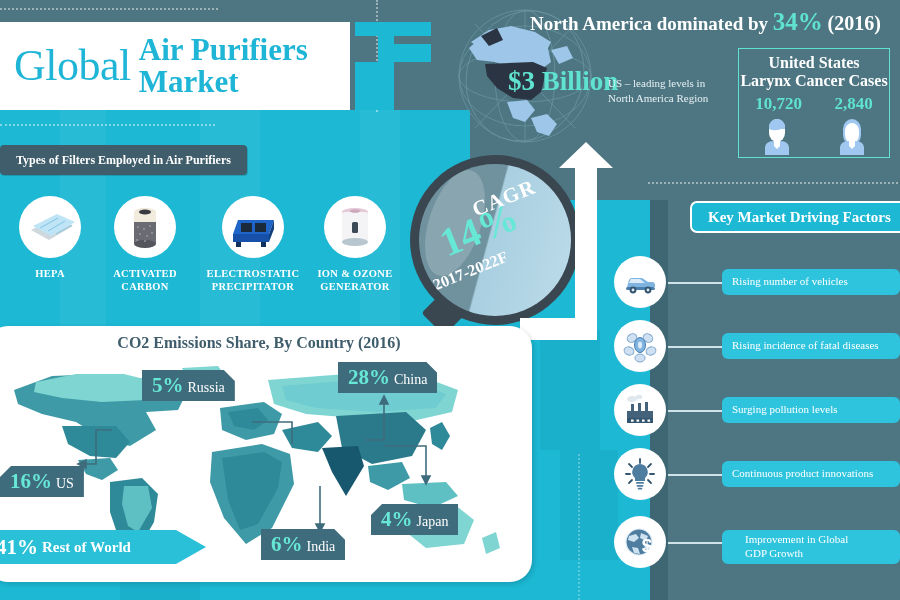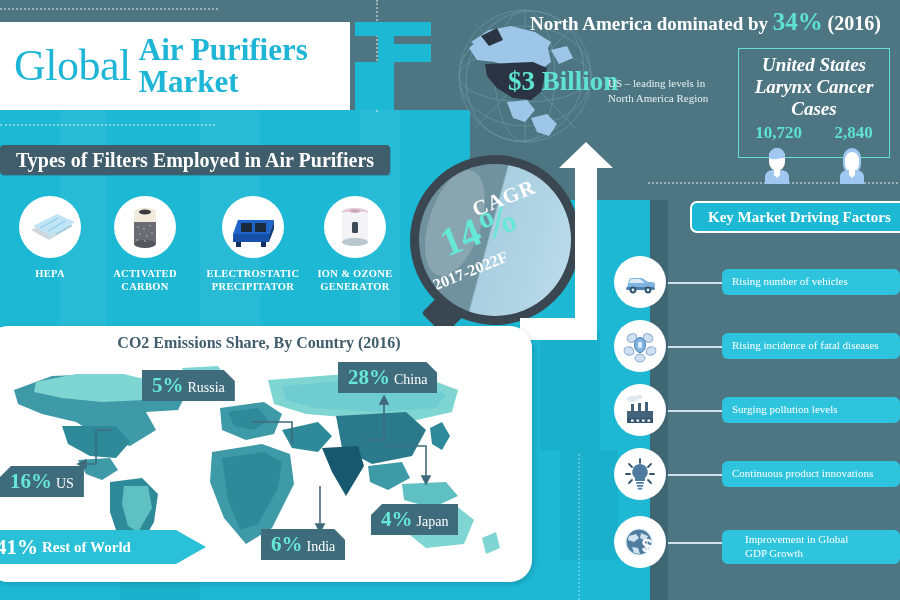--- a/index.html
+++ b/index.html
@@ -23,21 +23,21 @@
 
   
   .title-card{position:absolute;left:0;top:22px;width:350px;height:88px;background:#fff;
      display:flex;align-items:center;padding-left:14px;box-sizing:border-box;}
   .t-global{font-size:44px;color:#1fb5d6;letter-spacing:-.5px;line-height:1;}
   .t-stack{margin-left:8px;line-height:1.02;}
   .t-l1,.t-l2{font-size:31px;color:#1fb5d6;font-weight:bold;}
 
   
   .banner{position:absolute;left:0;top:145px;height:30px;background:#3f5d6b;border-radius:4px;
-     color:#fff;font-size:20px;font-weight:bold;display:flex;align-items:center;padding:0 16px;
+     color:#fff;font-size:12px;font-weight:bold;display:flex;align-items:center;padding:0 16px;
      box-shadow:1px 1px 0 rgba(0,0,0,.15);}
 
   
   .filters{position:absolute;left:0;top:196px;width:420px;height:120px;}
   .filt{position:absolute;width:100px;text-align:center;}
   .filt .circ{width:58px;height:58px;border-radius:50%;background:#fff;margin:0 auto;
      border:2px solid rgba(255,255,255,.55);position:relative;overflow:hidden;}
   .filt .lab{margin-top:10px;color:#fff;font-size:10.5px;font-weight:bold;letter-spacing:.3px;line-height:1.2;}
 
   
@@ -45,21 +45,21 @@
 
   .na-head{position:absolute;left:530px;top:8px;color:#fff;font-size:19px;font-weight:bold;white-space:nowrap;}
   .na-head .pct{color:#5fe3d0;font-size:25px;}
   .na-head .yr{font-size:20px;}
   .bil{position:absolute;left:508px;top:66px;color:#5fe3d0;font-size:27px;font-weight:bold;}
   .us-lead{position:absolute;left:608px;top:76px;color:#e8f2f4;font-size:11px;line-height:1.35;width:120px;}
 
   
   .lary{position:absolute;left:738px;top:48px;width:152px;height:110px;border:1.5px solid #5fe3d0;
      box-sizing:border-box;}
-  .lary .ttl{color:#fff;font-size:19px;font-weight:bold;text-align:center;line-height:1.15;margin-top:5px;font-style:italic;}
+  .lary .ttl{color:#fff;font-size:16px;font-weight:bold;text-align:center;line-height:1.15;margin-top:5px;}
   .lary .nums{display:flex;justify-content:space-around;margin-top:3px;}
   .lary .num{color:#5fe3d0;font-size:17px;font-weight:bold;}
   .lary .figs{display:flex;justify-content:space-around;margin-top:1px;}
 
   
   .mag{position:absolute;left:410px;top:155px;width:170px;height:170px;}
   .mag-ring{position:absolute;inset:0;border-radius:50%;background:#3a4750;}
   .mag-glass{position:absolute;left:9px;top:9px;right:9px;bottom:9px;border-radius:50%;
      background:linear-gradient(105deg,#6f929e 0%,#6f929e 46%,#a9cfe0 47%,#bcdcea 100%);overflow:hidden;}
   .mag-hl{position:absolute;left:10px;top:4px;width:52px;height:110px;border-radius:50%;

